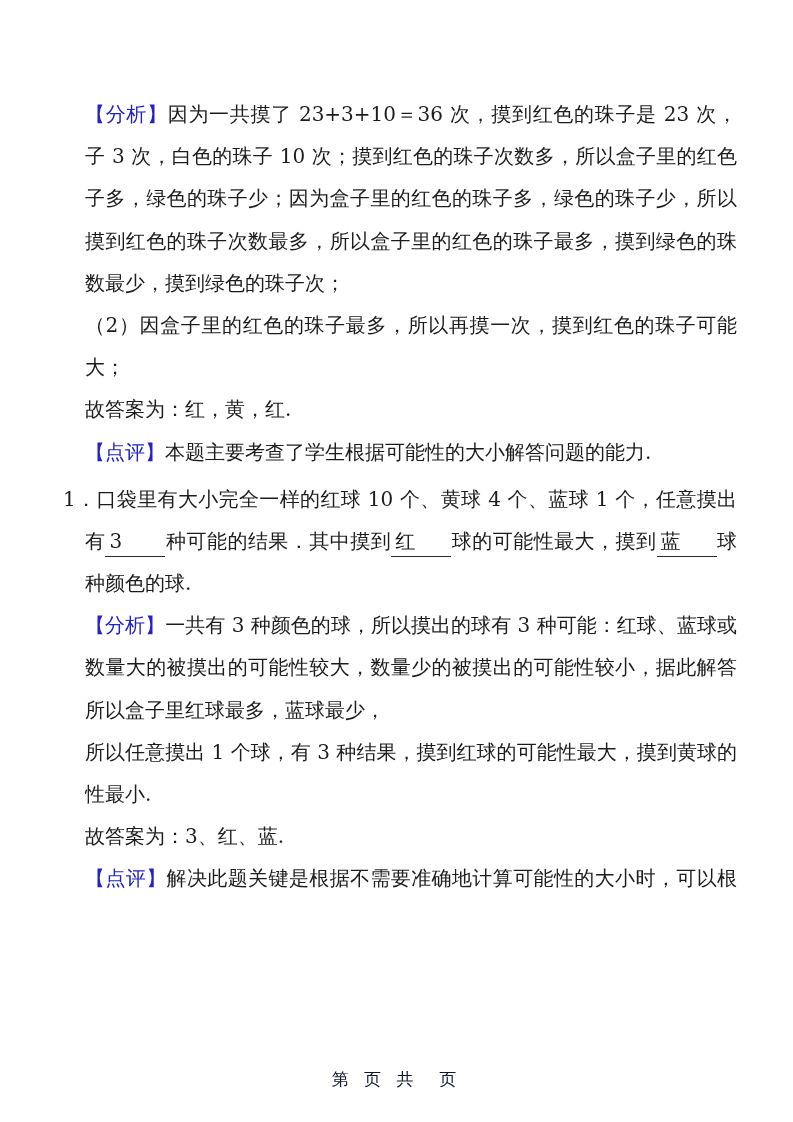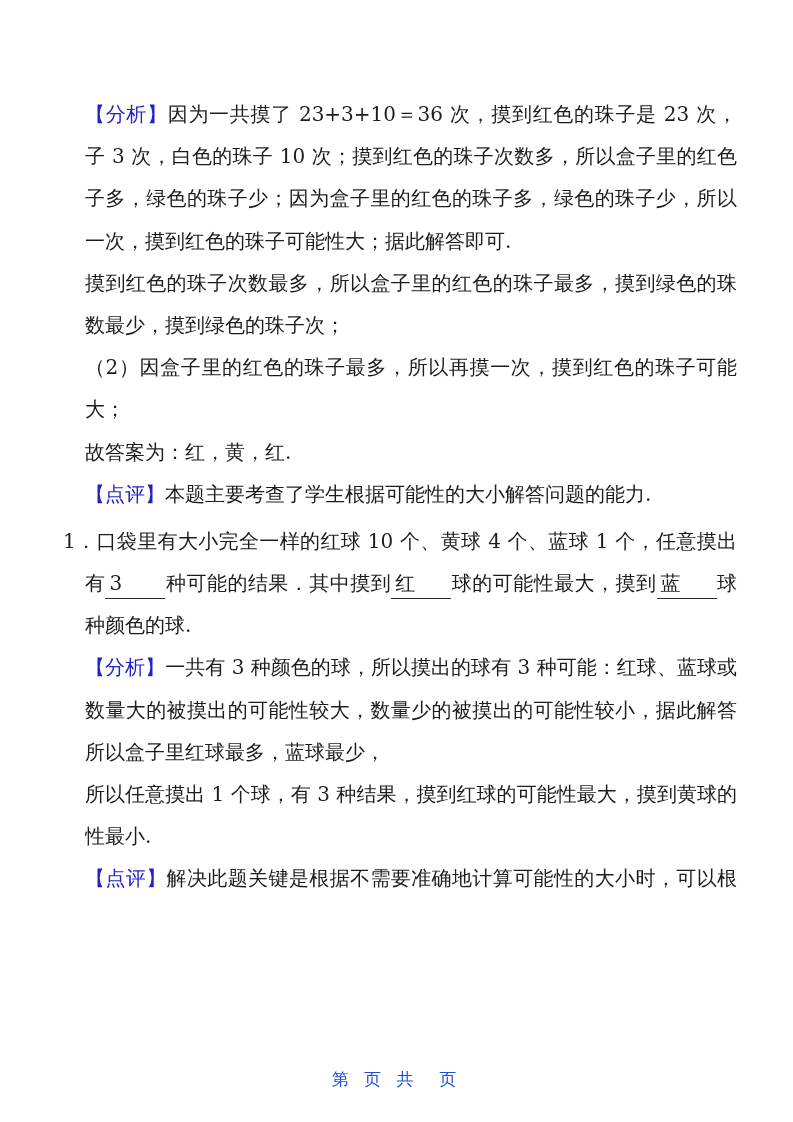--- a/index.html
+++ b/index.html
@@ -53,43 +53,43 @@
     height: 30px;
   }
   .footer {
     position: absolute;
     left: 0;
     width: 793px;
     top: 1068px;
     text-align: center;
     font-size: 17px;
     letter-spacing: 5px;
-    color: #1d4ed8;
+    color: #0f172a;
     white-space: pre;
   }
 </style>
 </head>
 <body>
 
 <div class="page">
   <div class="doc" style="color: rgb(28, 28, 28);">
       <div class="line body just"><span class="label" style="color: rgb(34, 34, 200);">【分析】</span><span class="text">因为一共摸了 23+3+10＝36 次，摸到红色的珠子是 23 次，绿色的珠</span></div>
       <div class="line body just"><span class="text">子 3 次，白色的珠子 10 次；摸到红色的珠子次数多，所以盒子里的红色的珠</span></div>
       <div class="line body just"><span class="text">子多，绿色的珠子少；因为盒子里的红色的珠子多，绿色的珠子少，所以只摸</span></div>
-      <div class="line body"><span class="text">一次，摸到红色的珠子可能性大；据此解答即可.</span></div>
       <div class="line body just"><span class="text">摸到红色的珠子次数最多，所以盒子里的红色的珠子最多，摸到绿色的珠子次</span></div>
       <div class="line body"><span class="text">数最少，摸到绿色的珠子次；</span></div>
       <div class="line body just"><span class="text">（2）因盒子里的红色的珠子最多，所以再摸一次，摸到红色的珠子可能性最</span></div>
       <div class="line body"><span class="text">大；</span></div>
       <div class="line body"><span class="text">故答案为：红，黄，红.</span></div>
       <div class="line body"><span class="label" style="color: rgb(34, 34, 200);">【点评】</span><span class="text">本题主要考查了学生根据可能性的大小解答问题的能力.</span></div>
       <div class="line item just"><span class="text">1．口袋里有大小完全一样的红球 10 个、黄球 4 个、蓝球 1 个，任意摸出 1 个球，</span></div>
       <div class="line body just"><span class="text">有</span><span class="blank" style="border-bottom-color: rgb(42, 42, 42);">3</span><span class="text">种可能的结果．其中摸到</span><span class="blank" style="border-bottom-color: rgb(42, 42, 42);">红</span><span class="text">球的可能性最大，摸到</span><span class="blank" style="border-bottom-color: rgb(42, 42, 42);">蓝</span><span class="text">球的可</span></div>
       <div class="line body"><span class="text">种颜色的球.</span></div>
       <div class="line body just"><span class="label" style="color: rgb(34, 34, 200);">【分析】</span><span class="text">一共有 3 种颜色的球，所以摸出的球有 3 种可能：红球、蓝球或黄球；</span></div>
       <div class="line body just"><span class="text">数量大的被摸出的可能性较大，数量少的被摸出的可能性较小，据此解答即可.</span></div>
       <div class="line body"><span class="text">所以盒子里红球最多，蓝球最少，</span></div>
       <div class="line body just"><span class="text">所以任意摸出 1 个球，有 3 种结果，摸到红球的可能性最大，摸到黄球的可能</span></div>
       <div class="line body"><span class="text">性最小.</span></div>
+      <div class="line body"><span class="text">故答案为：3、红、蓝.</span></div>
       <div class="line body just"><span class="label" style="color: rgb(34, 34, 200);">【点评】</span><span class="text">解决此题关键是根据不需要准确地计算可能性的大小时，可以根据各</span></div>
     </div>
   <div class="footer">第 页 共  页</div>
 </div>
 
 </body></html>

